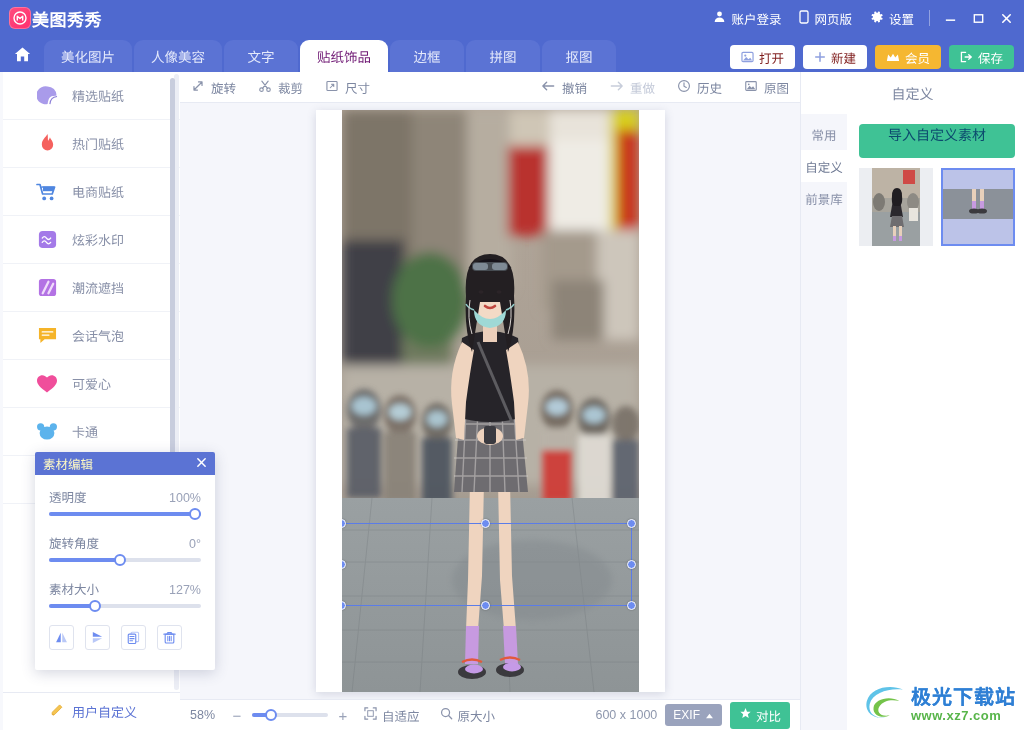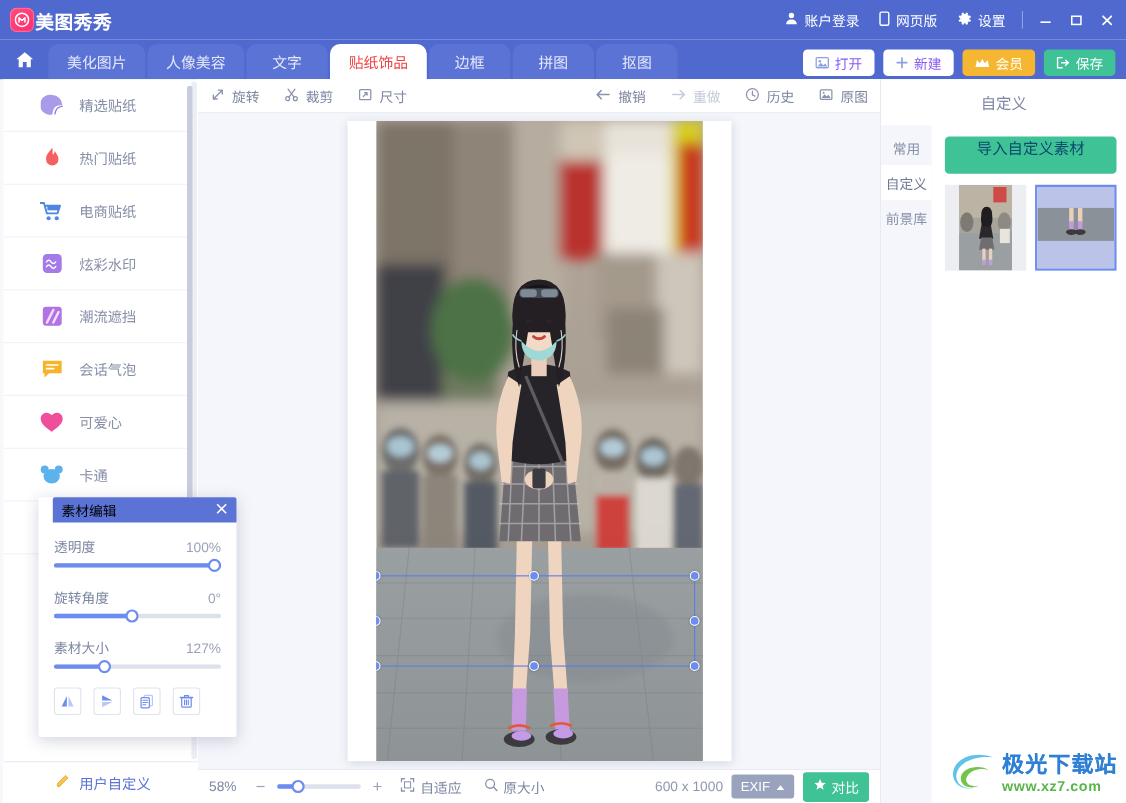--- a/index.html
+++ b/index.html
@@ -45,27 +45,27 @@
   .tab-home {
     width:44px; height:36px; display:flex; align-items:center; justify-content:center;
     cursor:pointer;
   }
   .tab {
     position:relative; height:32px; min-width:74px; padding:0 17px;
     display:flex; align-items:center; justify-content:center;
     color:#e4e9fb; font-size:13.5px; cursor:pointer;
     background:#5b73d4; border-radius:9px 9px 0 0; margin-right:2px;
   }
-  .tab.active { background:#ffffff; color:#ef4444; font-weight:normal; }
+  .tab.active { background:#ffffff; color:#701a75; font-weight:normal; }
   .tabbar-actions { margin-left:auto; display:flex; align-items:center; gap:8px; padding:0 10px 3px 0; }
   .abtn {
     height:24px; border-radius:4px; display:flex; align-items:center; gap:5px;
     padding:0 11px; font-size:12.5px; cursor:pointer; white-space:nowrap;
   }
-  .abtn.white { background:#fff; color:#8b5cf6; }
+  .abtn.white { background:#fff; color:#7f1d1d; }
   .abtn.gold { background:#f5b731; color:#fff; }
   .abtn.green { background:#3fc295; color:#fff; }
 
   
   .sidebar {
     position:absolute; left:3px; top:72px; width:180px; height:658px;
     background:#fff; border-right:1px solid #e7eaf3;
   }
   .sb-scroll { position:absolute; left:0; top:0; width:180px; height:620px; overflow:hidden; }
   .sb-item {
@@ -169,21 +169,21 @@
   .thumb { width:74px; height:78px; position:relative; overflow:hidden; cursor:pointer; background:#eceef2; }
   .thumb.selected { border:2px solid #6d8cf0; }
 
   
   .matpanel {
     position:absolute; left:35px; top:452px; width:180px; height:218px;
     background:#fff; box-shadow:0 3px 14px rgba(60,70,110,.22); border-radius:2px; z-index:40;
   }
   .mp-head {
     height:23px; background:#5b73d4; display:flex; align-items:center;
-    padding:0 8px; color:#000000; font-size:12.5px; border-radius:2px 2px 0 0;margin-left:13px;
+    padding:0 8px; color:#fef9c3; font-size:12.5px; border-radius:2px 2px 0 0;
   }
   .mp-close { margin-left:auto; cursor:pointer; font-size:13px; line-height:1; }
   .mp-body { padding:12px 14px 0 14px; }
   .mp-row { display:flex; align-items:baseline; justify-content:space-between; margin-bottom:6px; }
   .mp-label { color:#7d87a1; font-size:12.5px; }
   .mp-val { color:#9aa2b8; font-size:12.5px; }
   .mp-slider { position:relative; height:4px; background:#dde1ec; border-radius:2px; margin-bottom:17px; cursor:pointer; }
   .mp-fill { position:absolute; left:0; top:0; height:4px; background:#6d8cf0; border-radius:2px; }
   .mp-knob { position:absolute; top:-4px; width:12px; height:12px; border-radius:50%; background:#fff; border:2px solid #6d8cf0; }
   .mp-btns { display:flex; gap:11px; margin-top:5px; }

